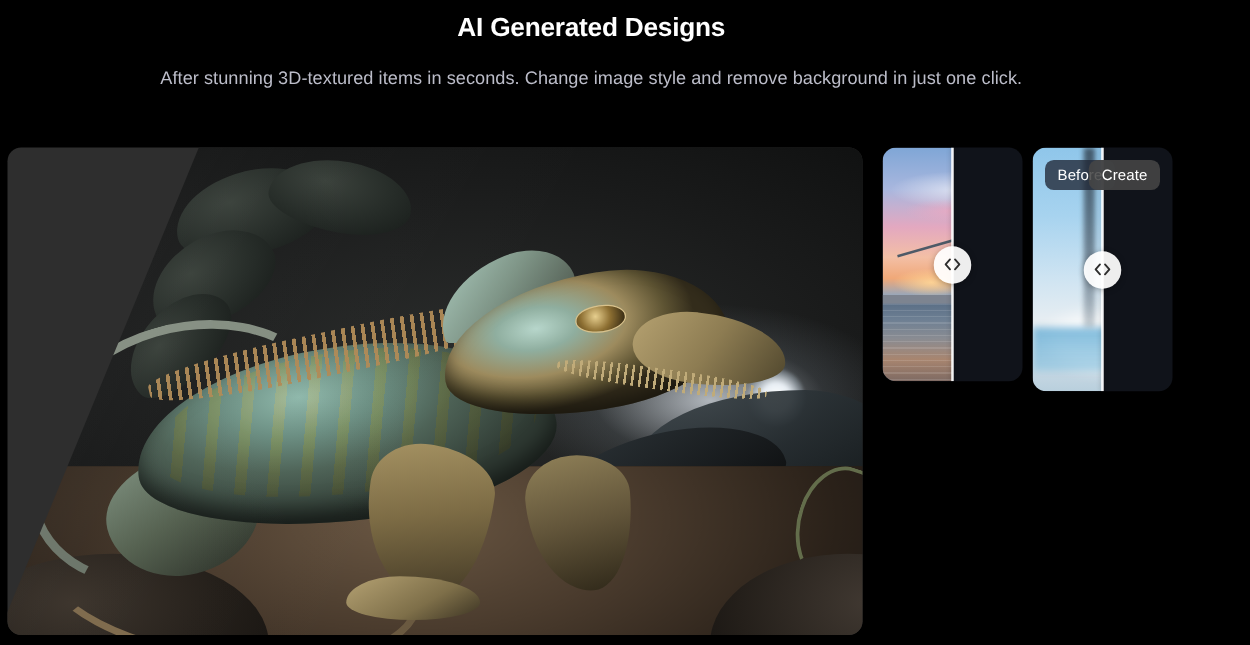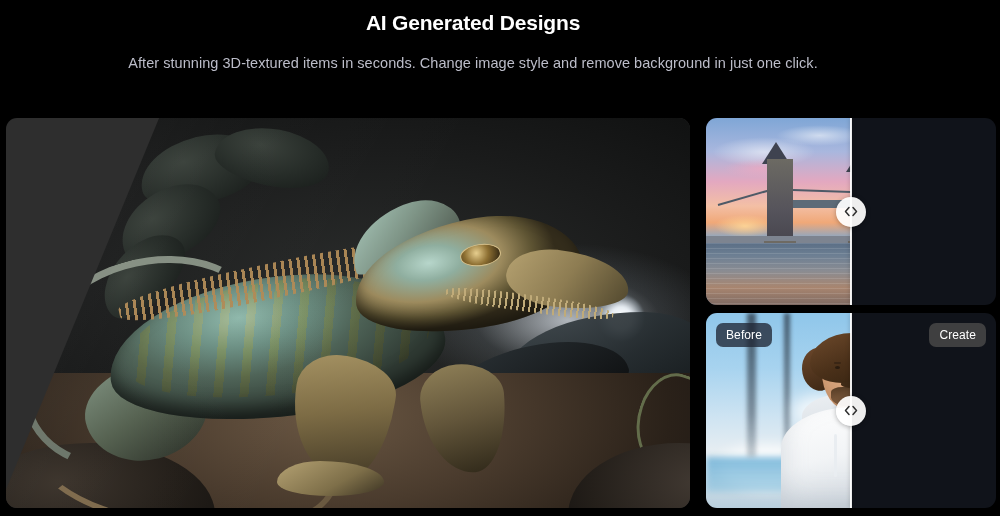--- a/index.html
+++ b/index.html
@@ -51,21 +51,20 @@
     left: 6px;
     top: 118px;
     width: 988px;
     height: 390px;
     display: flex;
     gap: 16px;
   }
 
   .right-col {
     display: flex;
-    flex-direction: column;
     gap: 8px;
     width: 232px;
   }
 
   
   .card-3d {
     position: relative;
     width: 684px;
     height: 390px;
     background: #2e2e2e;

